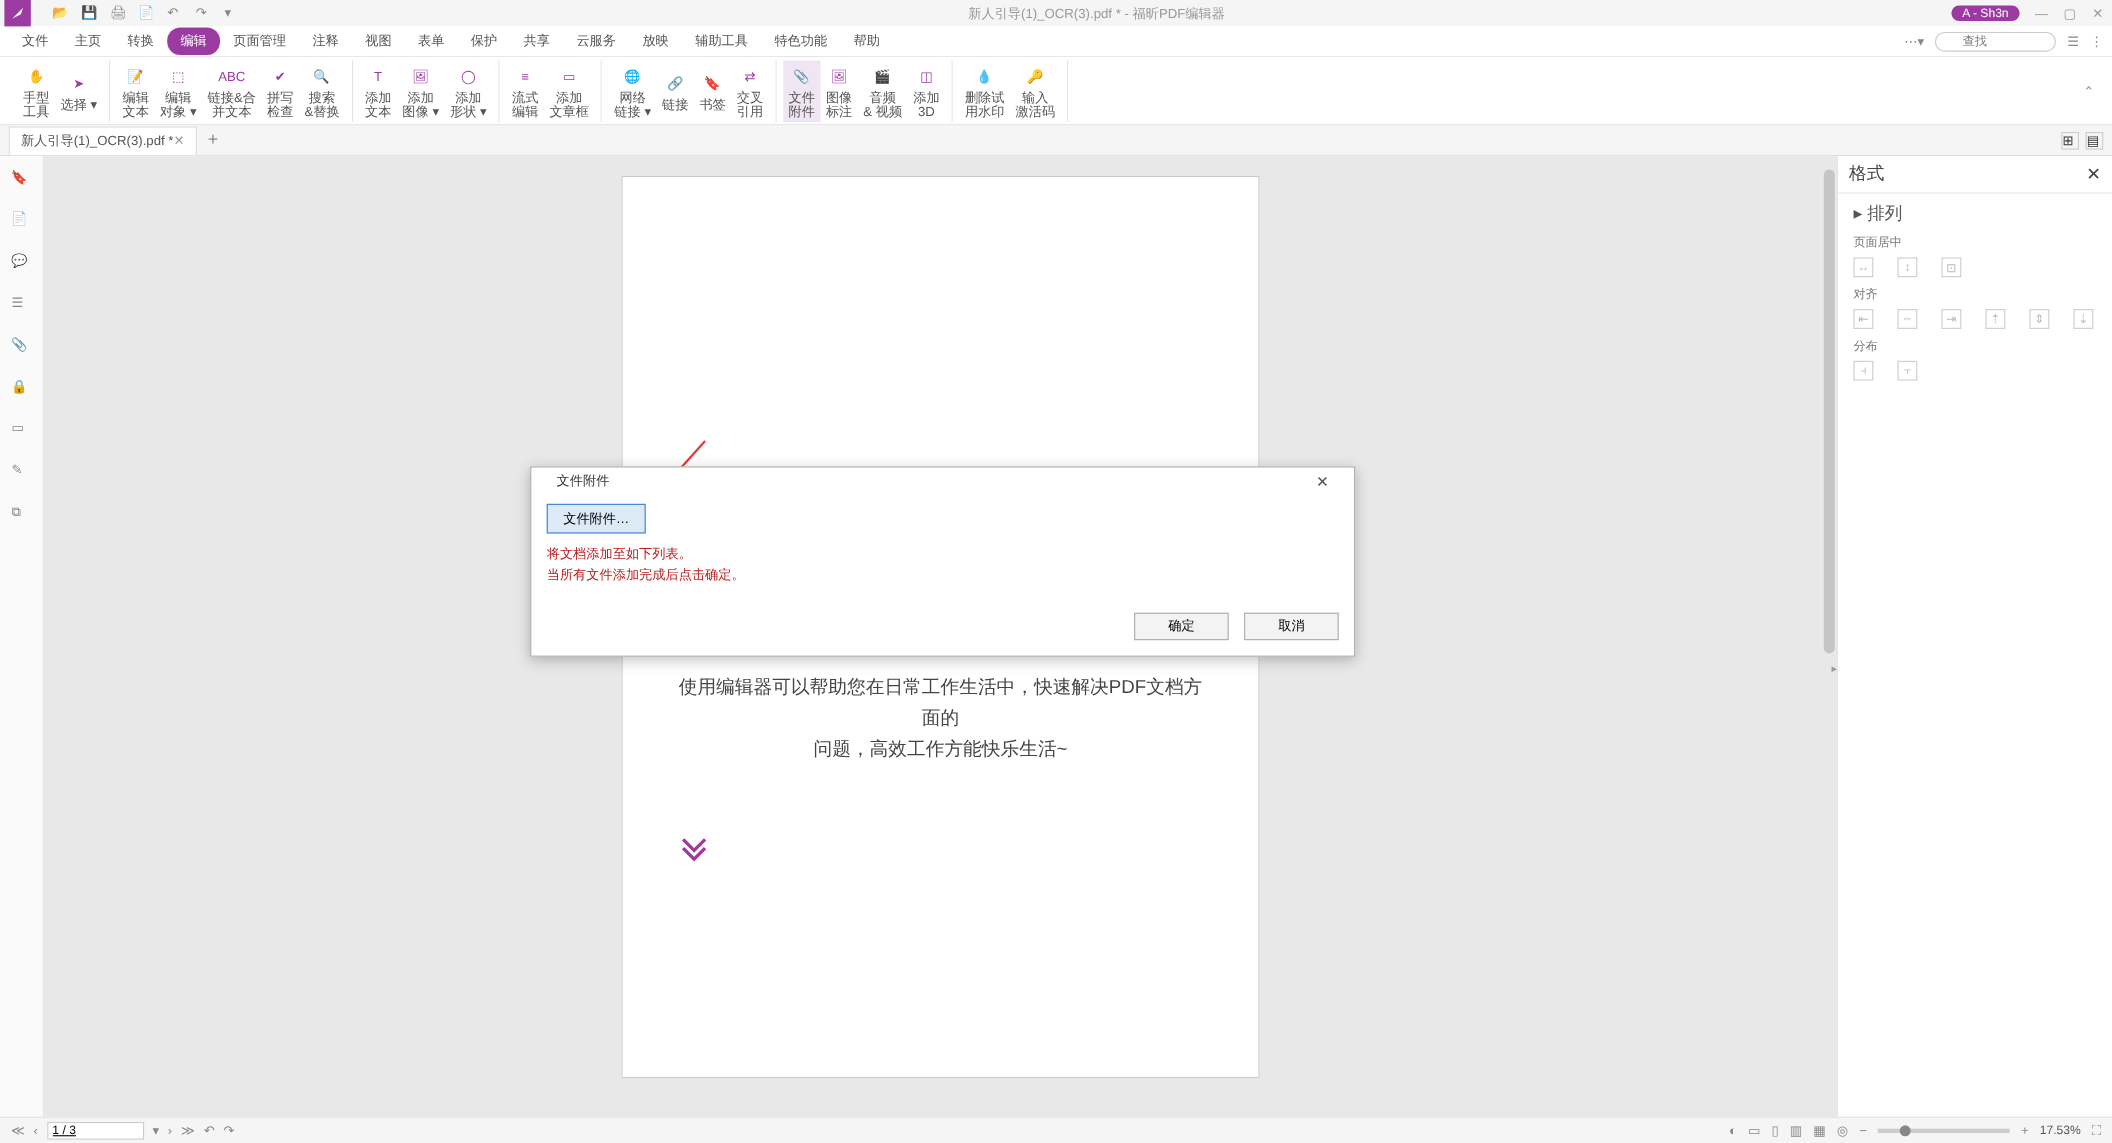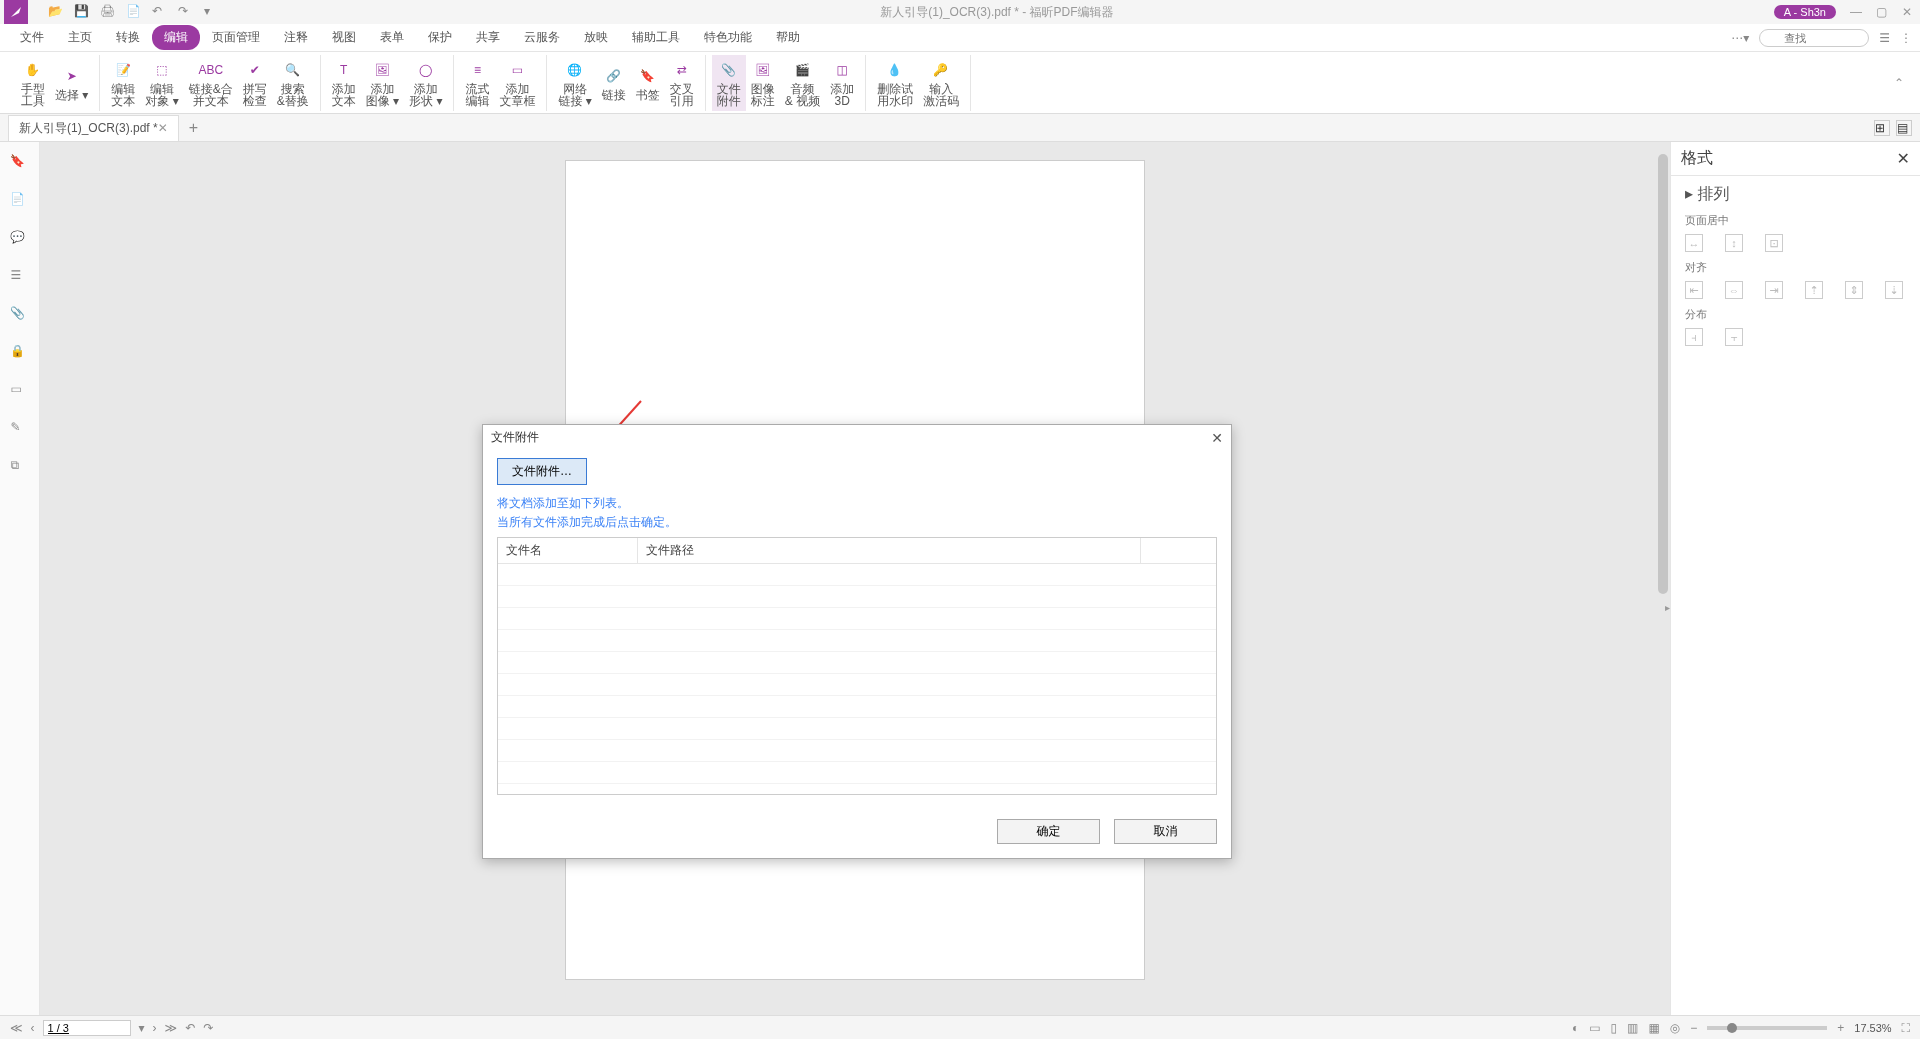--- a/index.html
+++ b/index.html
@@ -52,35 +52,35 @@
 .statusbar { height:24px; background:#f5f5f5; border-top:1px solid #ddd; display:flex; align-items:center; padding:0 10px; gap:8px; }
 .sb-btn { color:#888; cursor:pointer; }
 .page-input { border:1px solid #ccc; width:88px; font-size:11px; padding:1px 4px;text-decoration:underline; }
 .sb-right { margin-left:auto; display:flex; align-items:center; gap:10px; }
 .zoom-slider { width:120px; height:4px; background:#ccc; position:relative; }
 .zoom-slider::after { content:""; position:absolute; left:20px; top:-3px; width:10px; height:10px; background:#888; border-radius:50%; }
 .zoom-val { font-size:11px; color:#555; }
 
 .overlay { position:absolute; left:0; top:0; width:100%; height:100%; }
 .dialog { position:absolute; left:442px; top:282px; width:750px; background:#fff; border:1px solid #aaa; box-shadow:0 3px 12px rgba(0,0,0,.25); }
-.dlg-title { padding:4px 8px; font-size:12px; color:#333; display:flex; align-items:center; }
+.dlg-title { padding:4px 23px; font-size:12px; color:#333; display:flex; align-items:center; }
 .dlg-close { margin-left:auto; cursor:pointer; font-size:14px; color:#555; }
 .dlg-body { padding:8px 14px 14px; }
 .add-btn { border:1px solid #3a7bd5; background:#dce9f7; padding:4px 14px; font-size:12px; cursor:pointer; }
-.dlg-hint { margin:10px 0 2px; font-size:12px; color:#3b82f6; }
+.dlg-hint { margin:10px 0 2px; font-size:12px; color:#b91c1c; }
 .file-table { border:1px solid #ccc; margin-top:6px; }
 .ft-head { display:flex; background:#fff; border-bottom:1px solid #e5e5e5; }
 .ft-head div { padding:4px 8px; font-size:12px; color:#444; border-right:1px solid #e5e5e5; }
 .ft-head .c1 { width:140px; }
 .ft-head .c2 { flex:1; }
 .ft-head .c3 { width:75px; border-right:none; }
 .ft-body { height:230px; background:#fff; }
 .ft-row { height:22px; border-bottom:1px solid #f2f2f2; }
 .dlg-foot { display:flex; justify-content:flex-end; gap:14px; padding:10px 14px 14px; }
-.dlg-btn { width:103px; padding:3px 0; font-size:12px; border:1px solid #aaa; background:#f3f3f3; cursor:pointer; text-align:center; }
+.dlg-btn { width:86px; padding:3px 0; font-size:12px; border:1px solid #aaa; background:#f3f3f3; cursor:pointer; text-align:center; }
 .red-arrow { position:absolute; left:546px; top:254px; pointer-events:none; }
 svg { display:block; }
 </style>
 </head>
 <body>
 
 <div class="titlebar">
   <div class="app-logo">
     <svg width="14" height="14" viewBox="0 0 14 14">
         <path d="M2 12 L12 2 L10 8 L2 12 Z" fill="#fff"></path>
@@ -289,39 +289,20 @@
       </svg>
       <div class="dialog">
         <div class="dlg-title">
           <span>文件附件</span>
           <span class="dlg-close">✕</span>
         </div>
         <div class="dlg-body">
           <button class="add-btn">文件附件…</button>
           <div class="dlg-hint">将文档添加至如下列表。</div>
           <div class="dlg-hint" style="margin-top:0">当所有文件添加完成后点击确定。</div>
-          <div class="file-table">
-            <div class="ft-head">
-              <div class="c1">文件名</div>
-              <div class="c2">文件路径</div>
-              <div class="c3"></div>
-            </div>
-            <div class="ft-body">
-              <div class="ft-row"></div>
-                <div class="ft-row"></div>
-                <div class="ft-row"></div>
-                <div class="ft-row"></div>
-              <div class="ft-row"></div>
-                <div class="ft-row"></div>
-                <div class="ft-row"></div>
-                <div class="ft-row"></div>
-              <div class="ft-row"></div>
-                <div class="ft-row"></div>
-            </div>
-          </div>
         </div>
         <div class="dlg-foot">
           <button class="dlg-btn">确定</button>
           <button class="dlg-btn">取消</button>
         </div>
       </div>
     </div>
   </div>
 
   <div class="right-panel">

